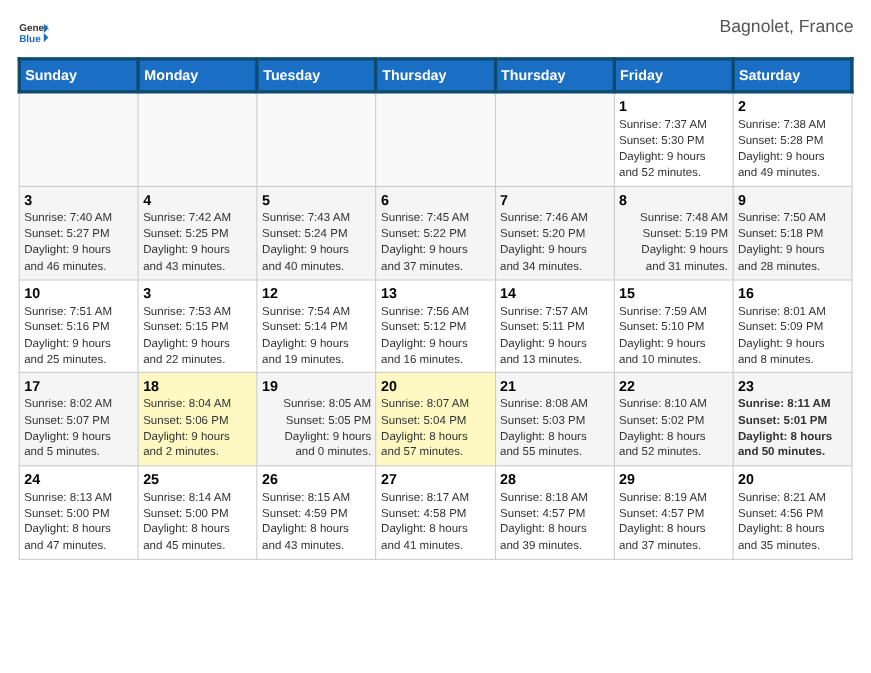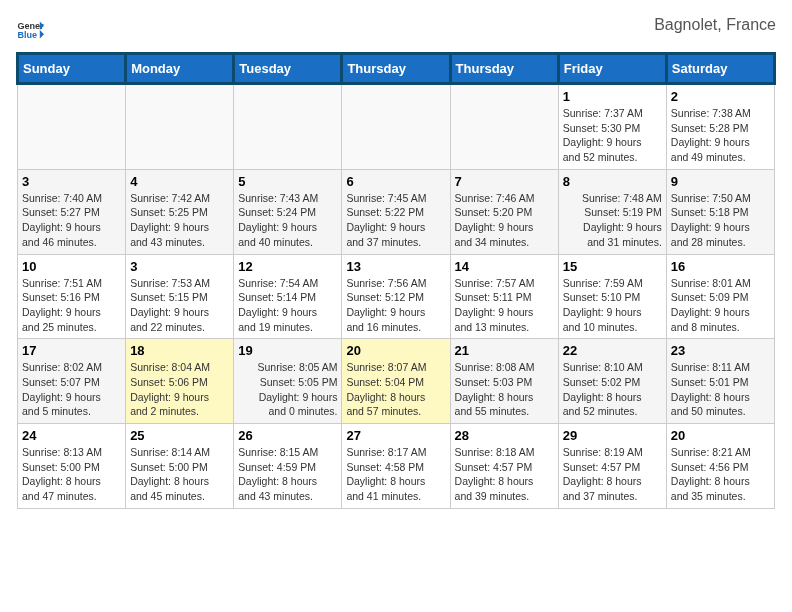--- a/index.html
+++ b/index.html
@@ -218,21 +218,21 @@
 Daylight: 8 hours and 55 minutes.</div>
         </td>
         <td style="background: rgb(245, 245, 245);">
           <div class="day-number">22</div>
           <div class="day-info" style="white-space: pre-line;">Sunrise: 8:10 AM
 Sunset: 5:02 PM
 Daylight: 8 hours and 52 minutes.</div>
         </td>
         <td style="background: rgb(245, 245, 245);">
           <div class="day-number">23</div>
-          <div class="day-info" style="white-space: pre-line;">Sunrise: 8:11 AM
+          <div class="day-info" style="white-space: pre-line; font-weight: bold;">Sunrise: 8:11 AM
 Sunset: 5:01 PM
 Daylight: 8 hours and 50 minutes.</div>
         </td>
       </tr>
       <tr style="background: rgb(255, 255, 255);">
         <td>
           <div class="day-number">24</div>
           <div class="day-info" style="white-space: pre-line;">Sunrise: 8:13 AM
 Sunset: 5:00 PM
 Daylight: 8 hours and 47 minutes.</div>

